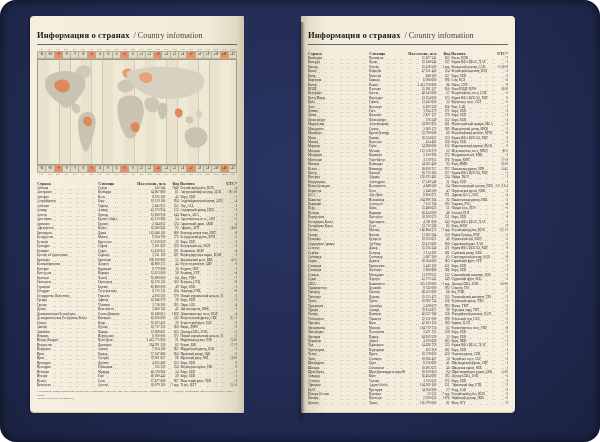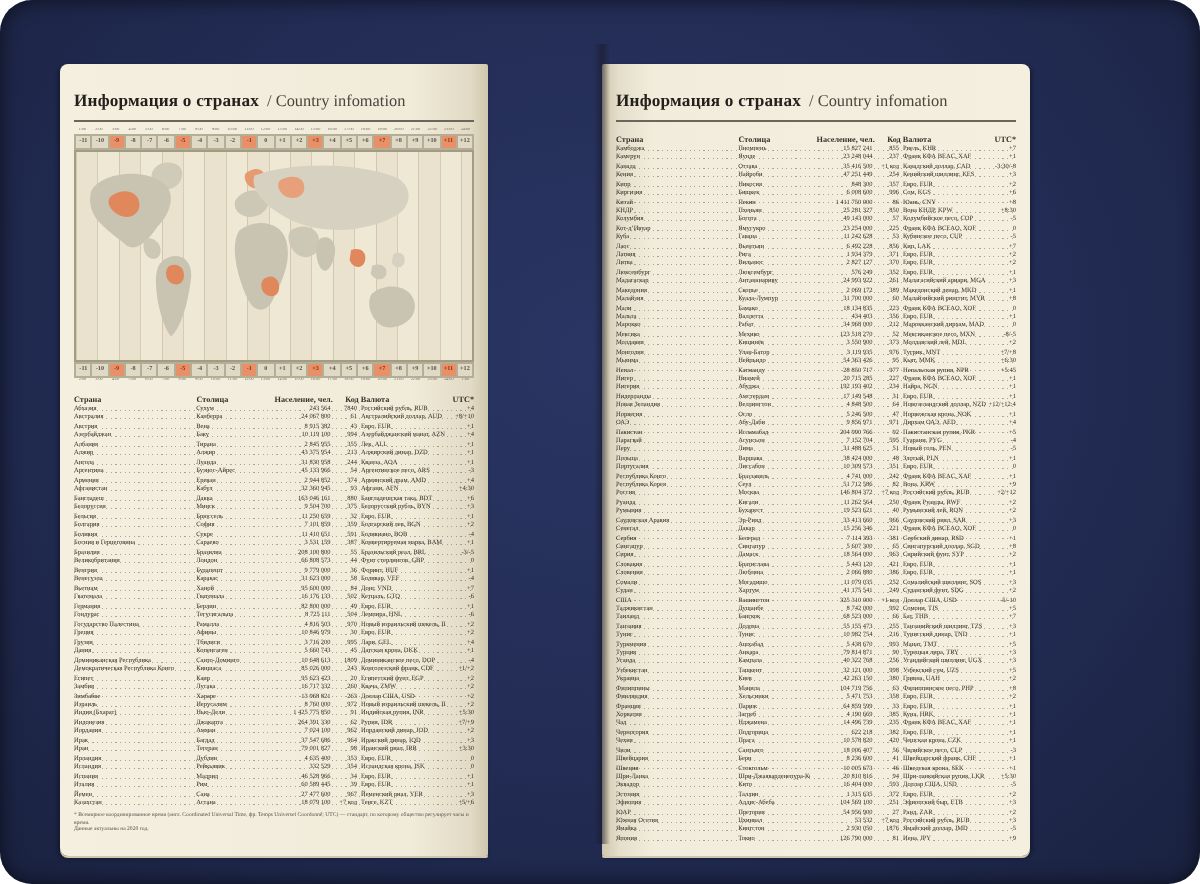--- a/index.html
+++ b/index.html
@@ -1,21 +1,21 @@
 <!DOCTYPE html>
 <html><head>
 <meta charset="utf-8">
 <style>
   html,body{margin:0;padding:0;background:#ffffff;}
   *{box-sizing:border-box;}
   .scene{position:relative;width:600px;height:442px;overflow:hidden;
          font-family:"Liberation Serif","DejaVu Serif",serif;}
   .cover{position:absolute;inset:0;background:radial-gradient(ellipse at 50% 40%, #2a3563 0%, #222c54 55%, #1a2240 100%);
          border-radius:16px;box-shadow:inset 0 0 10px rgba(0,0,0,.6);}
-  .page{position:absolute;top:32px;height:396px;width:214px;overflow:hidden;}
+  .page{position:absolute;top:16px;height:396px;width:214px;overflow:hidden;}
   .page-left{left:30px;border-radius:4px 1px 1px 4px;
     background:linear-gradient(90deg,#f4efdf 0%,#f1ebda 82%,#e2dac4 96%,#cfc6ad 100%);
     box-shadow:0 1px 0 #cfc8b0, -1px 1px 2px rgba(0,0,0,.35);}
   .page-right{left:301px;border-radius:1px 4px 4px 1px;
     background:linear-gradient(90deg,#cfc6ad 0%,#e5decb 4%,#f2ecdc 12%,#f4efdf 100%);
     box-shadow:0 1px 0 #cfc8b0, 1px 1px 2px rgba(0,0,0,.35);}
   .gutter{position:absolute;left:297px;top:22px;width:8px;height:400px;
     background:linear-gradient(90deg,rgba(20,20,30,0) 0%,rgba(25,25,40,.55) 50%,rgba(20,20,30,0) 100%);}
   .content{position:absolute;inset:0;padding:8px 7px 6px 7px;}
 

